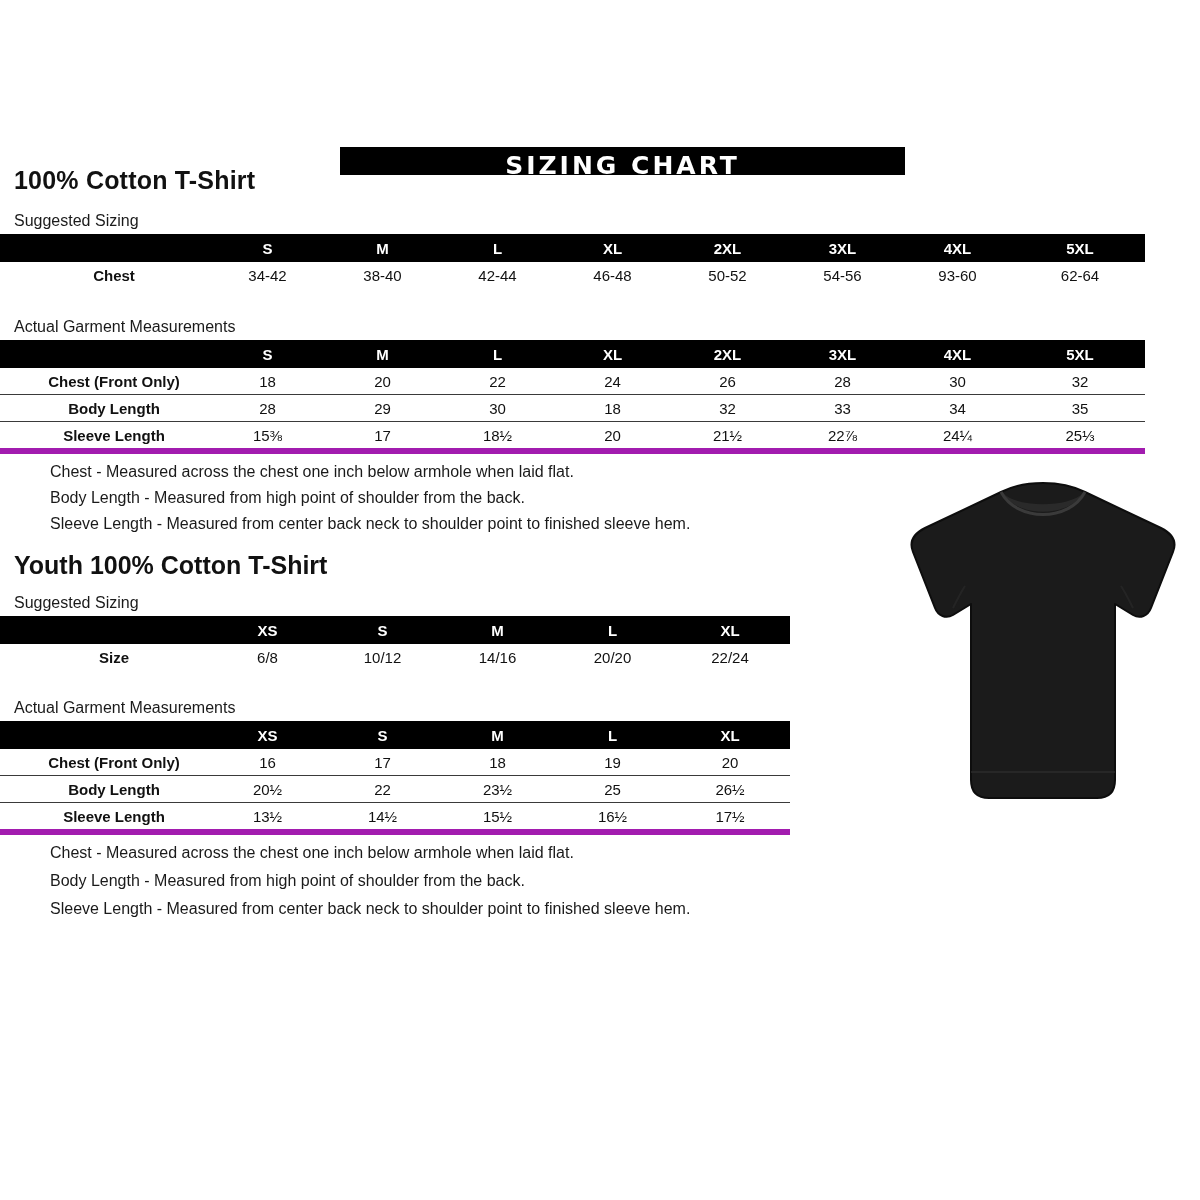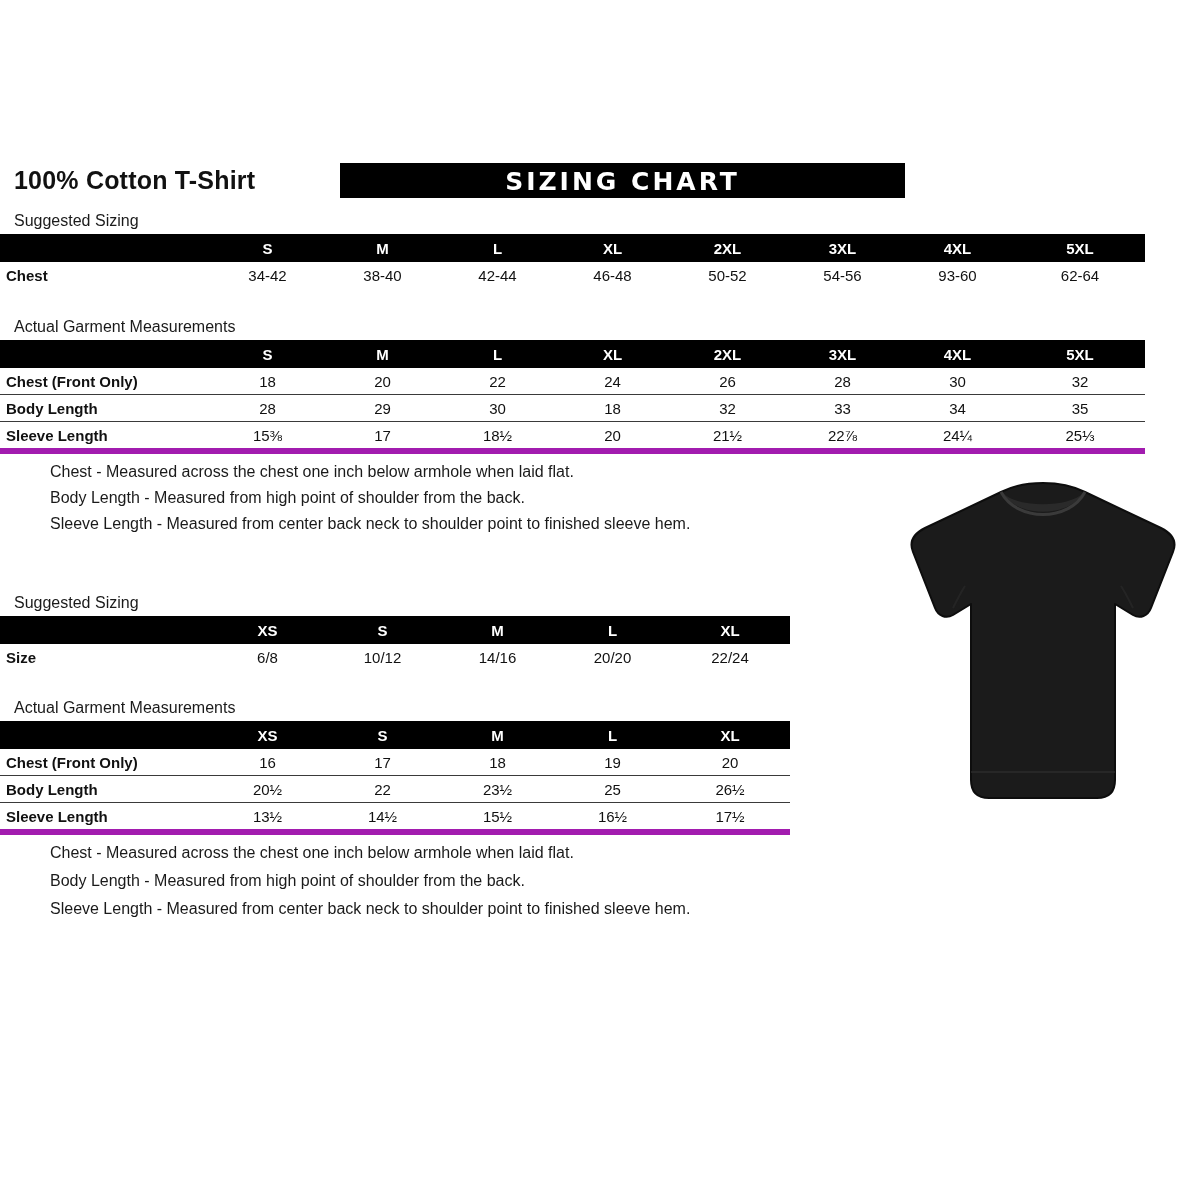--- a/index.html
+++ b/index.html
@@ -31,23 +31,23 @@
     top: 166px;
     font-size: 25px;
     font-weight: 700;
     letter-spacing: 0.2px;
     color: #111;
     white-space: nowrap;
   }
   .sizing-banner {
     position: absolute;
     left: 340px;
-    top: 163px;
+    top: 147px;
     width: 565px;
-    height: 35px;
+    height: 28px;
     background: #000;
   }
   .sizing-banner span {
     display: block;
     text-align: center;
     color: #fff;
     font-size: 25px;
     font-weight: 700;
     letter-spacing: 3px;
     line-height: 38px;
@@ -81,22 +81,22 @@
     background: #000;
     color: #ffffff;
     font-weight: 700;
     font-size: 15px;
     height: 28px;
   }
   table.chart thead th.rowhead {
     background: #000;
   }
   table.chart tbody td.rowhead {
-    text-align: left;
-    padding-left: 6px;
+    text-align: center;
+    padding-left: 18px;
     font-weight: 700;
     font-size: 15px;
     color: #111;
   }
   table.chart.bordered tbody tr {
     border-bottom: 1px solid #3a3a3a;
   }
   table.chart.bordered tbody tr:last-child {
     border-bottom: 6px solid #a21caf;
   }
@@ -244,20 +244,21 @@
         <td>24¼</td>
         <td>25⅓</td>
       </tr>
     </tbody>
   </table>
 
   <div class="note" style="left:18px; top:463px;">Chest - Measured across the chest one inch below armhole when laid flat.</div>
   <div class="note" style="left:18px; top:489px;">Body Length - Measured from high point of shoulder from the back.</div>
   <div class="note" style="left:18px; top:515px;">Sleeve Length - Measured from center back neck to shoulder point to finished sleeve hem.</div>
 
+  <div class="youth-title">Youth 100% Cotton T-Shirt</div>
 
   <div class="caption" style="left:14px; top:594px;">Suggested Sizing</div>
 
   <table class="chart" id="youth-suggested" style="left:0px; top:616px; width:790px;">
     <colgroup>
       <col style="width:210px">
       <col style="width:115px">
         <col style="width:115px">
         <col style="width:115px">
         <col style="width:115px">

